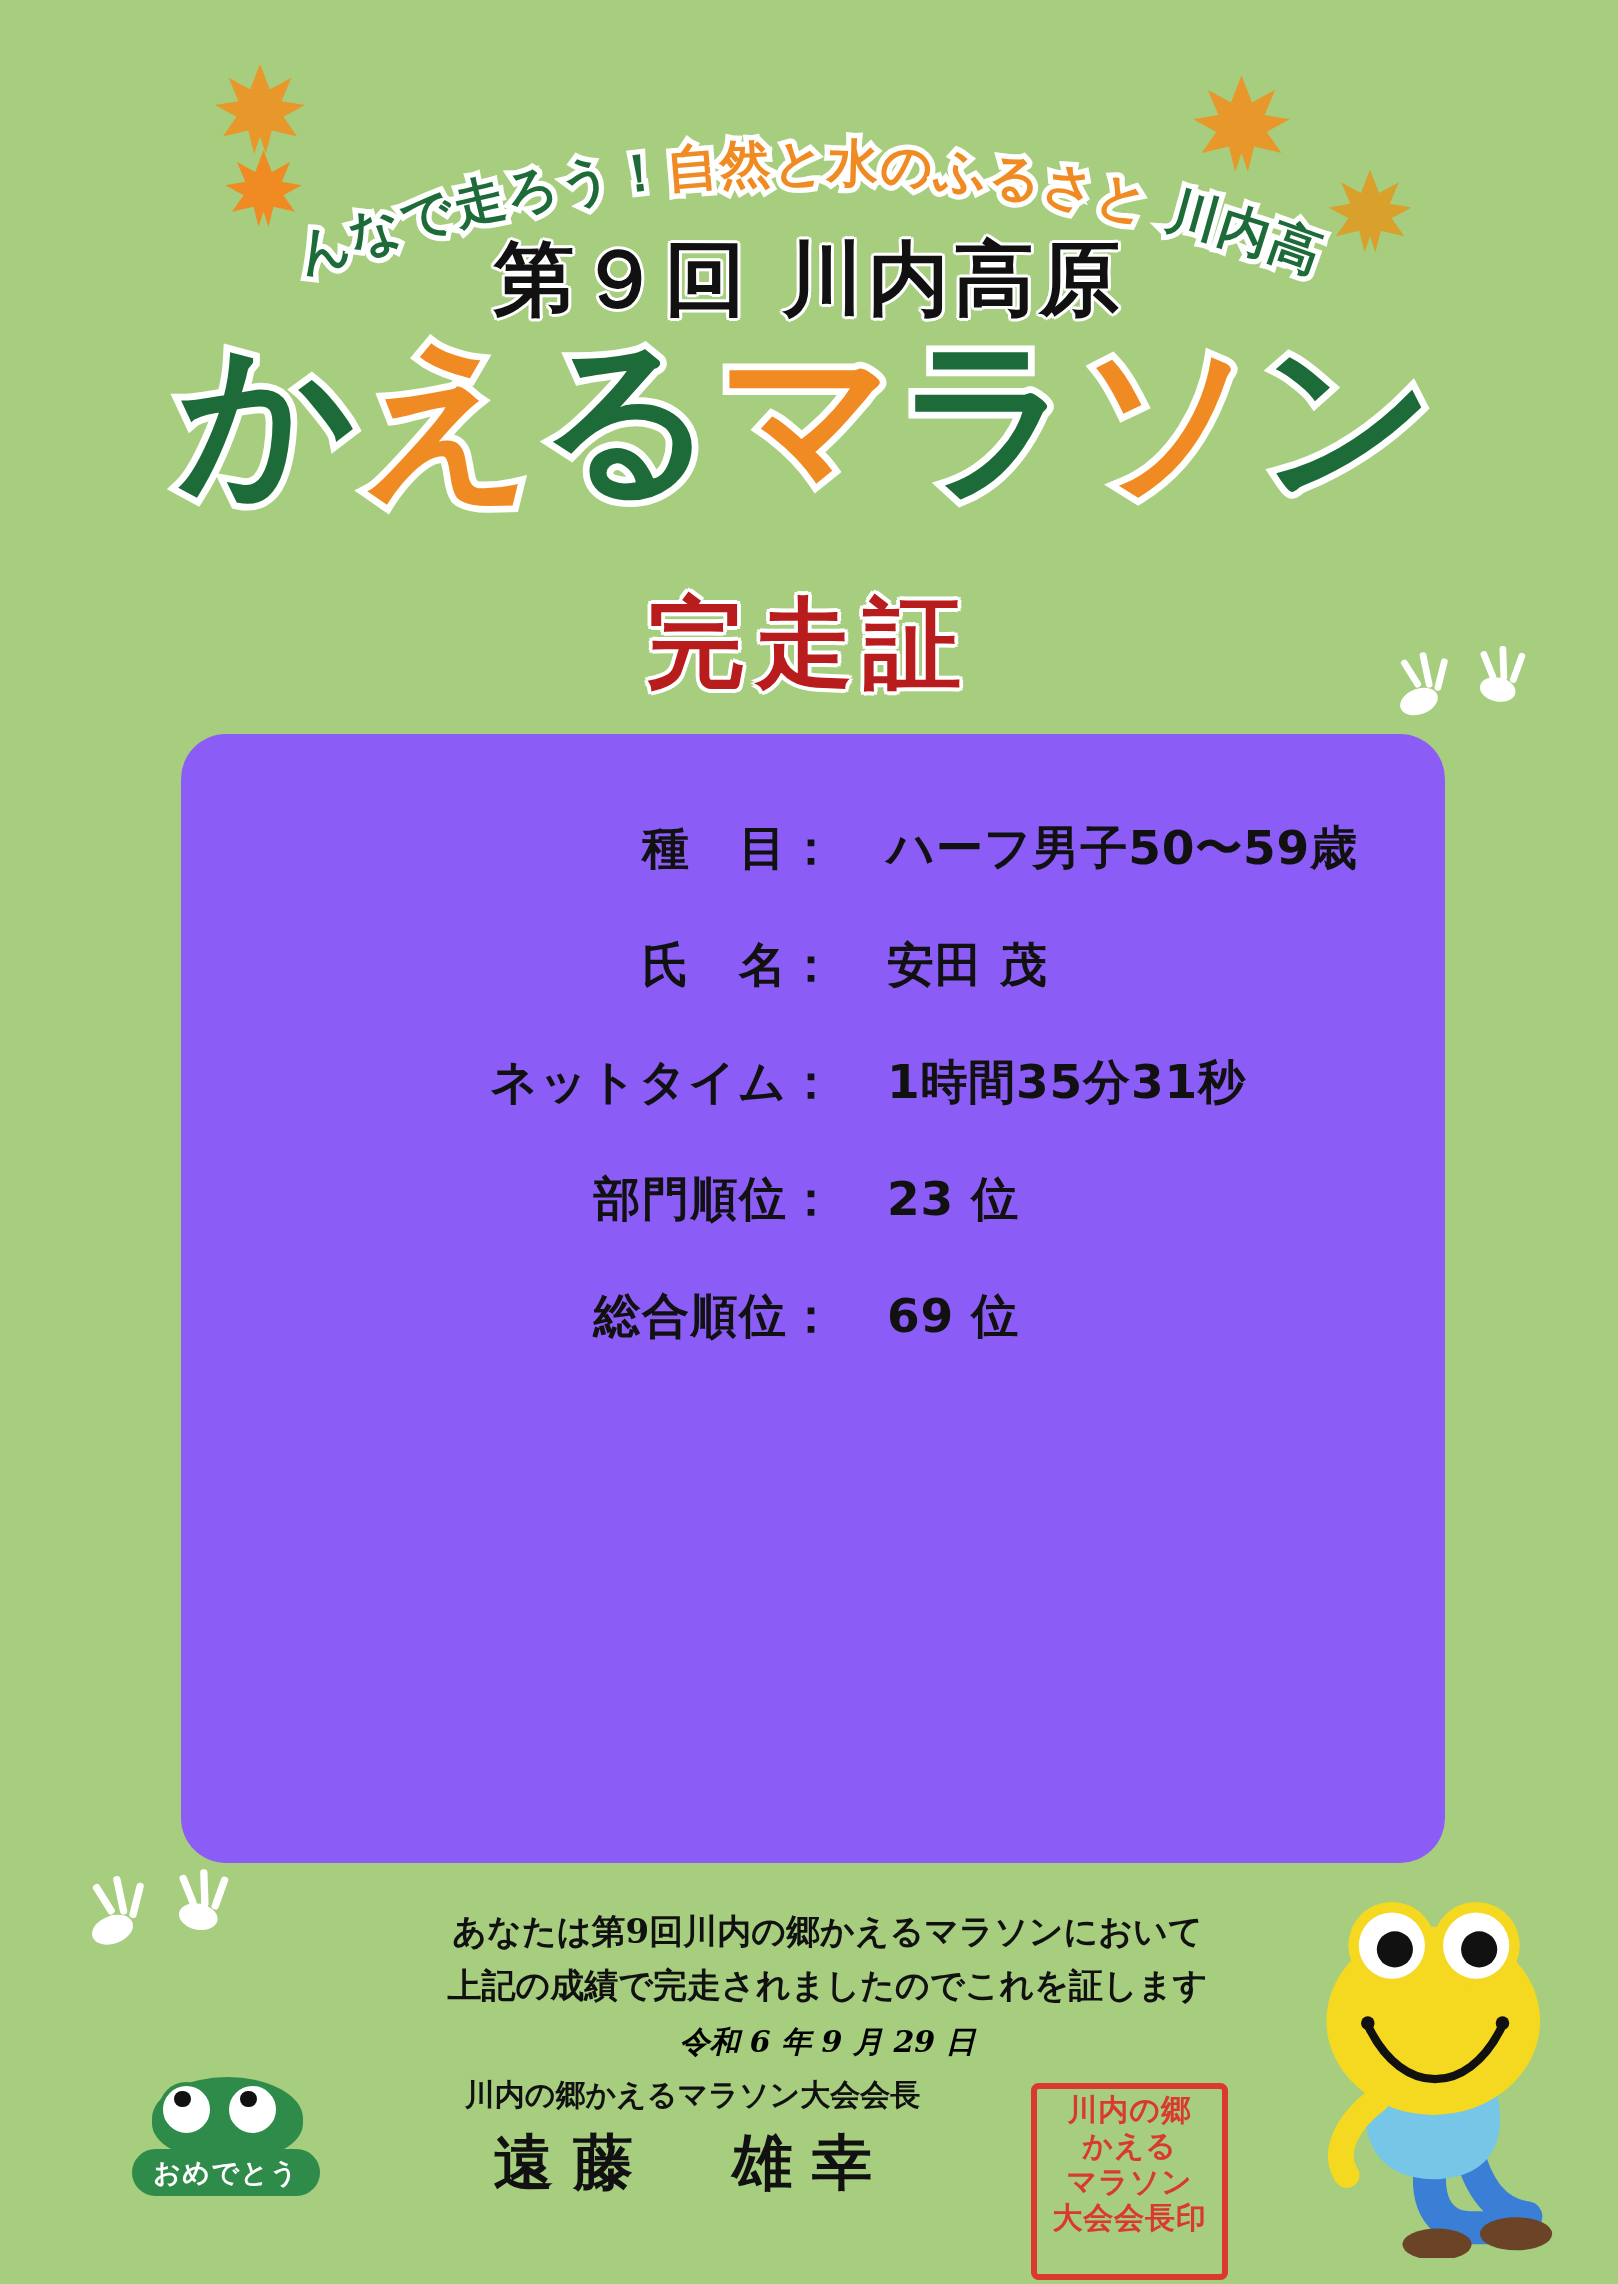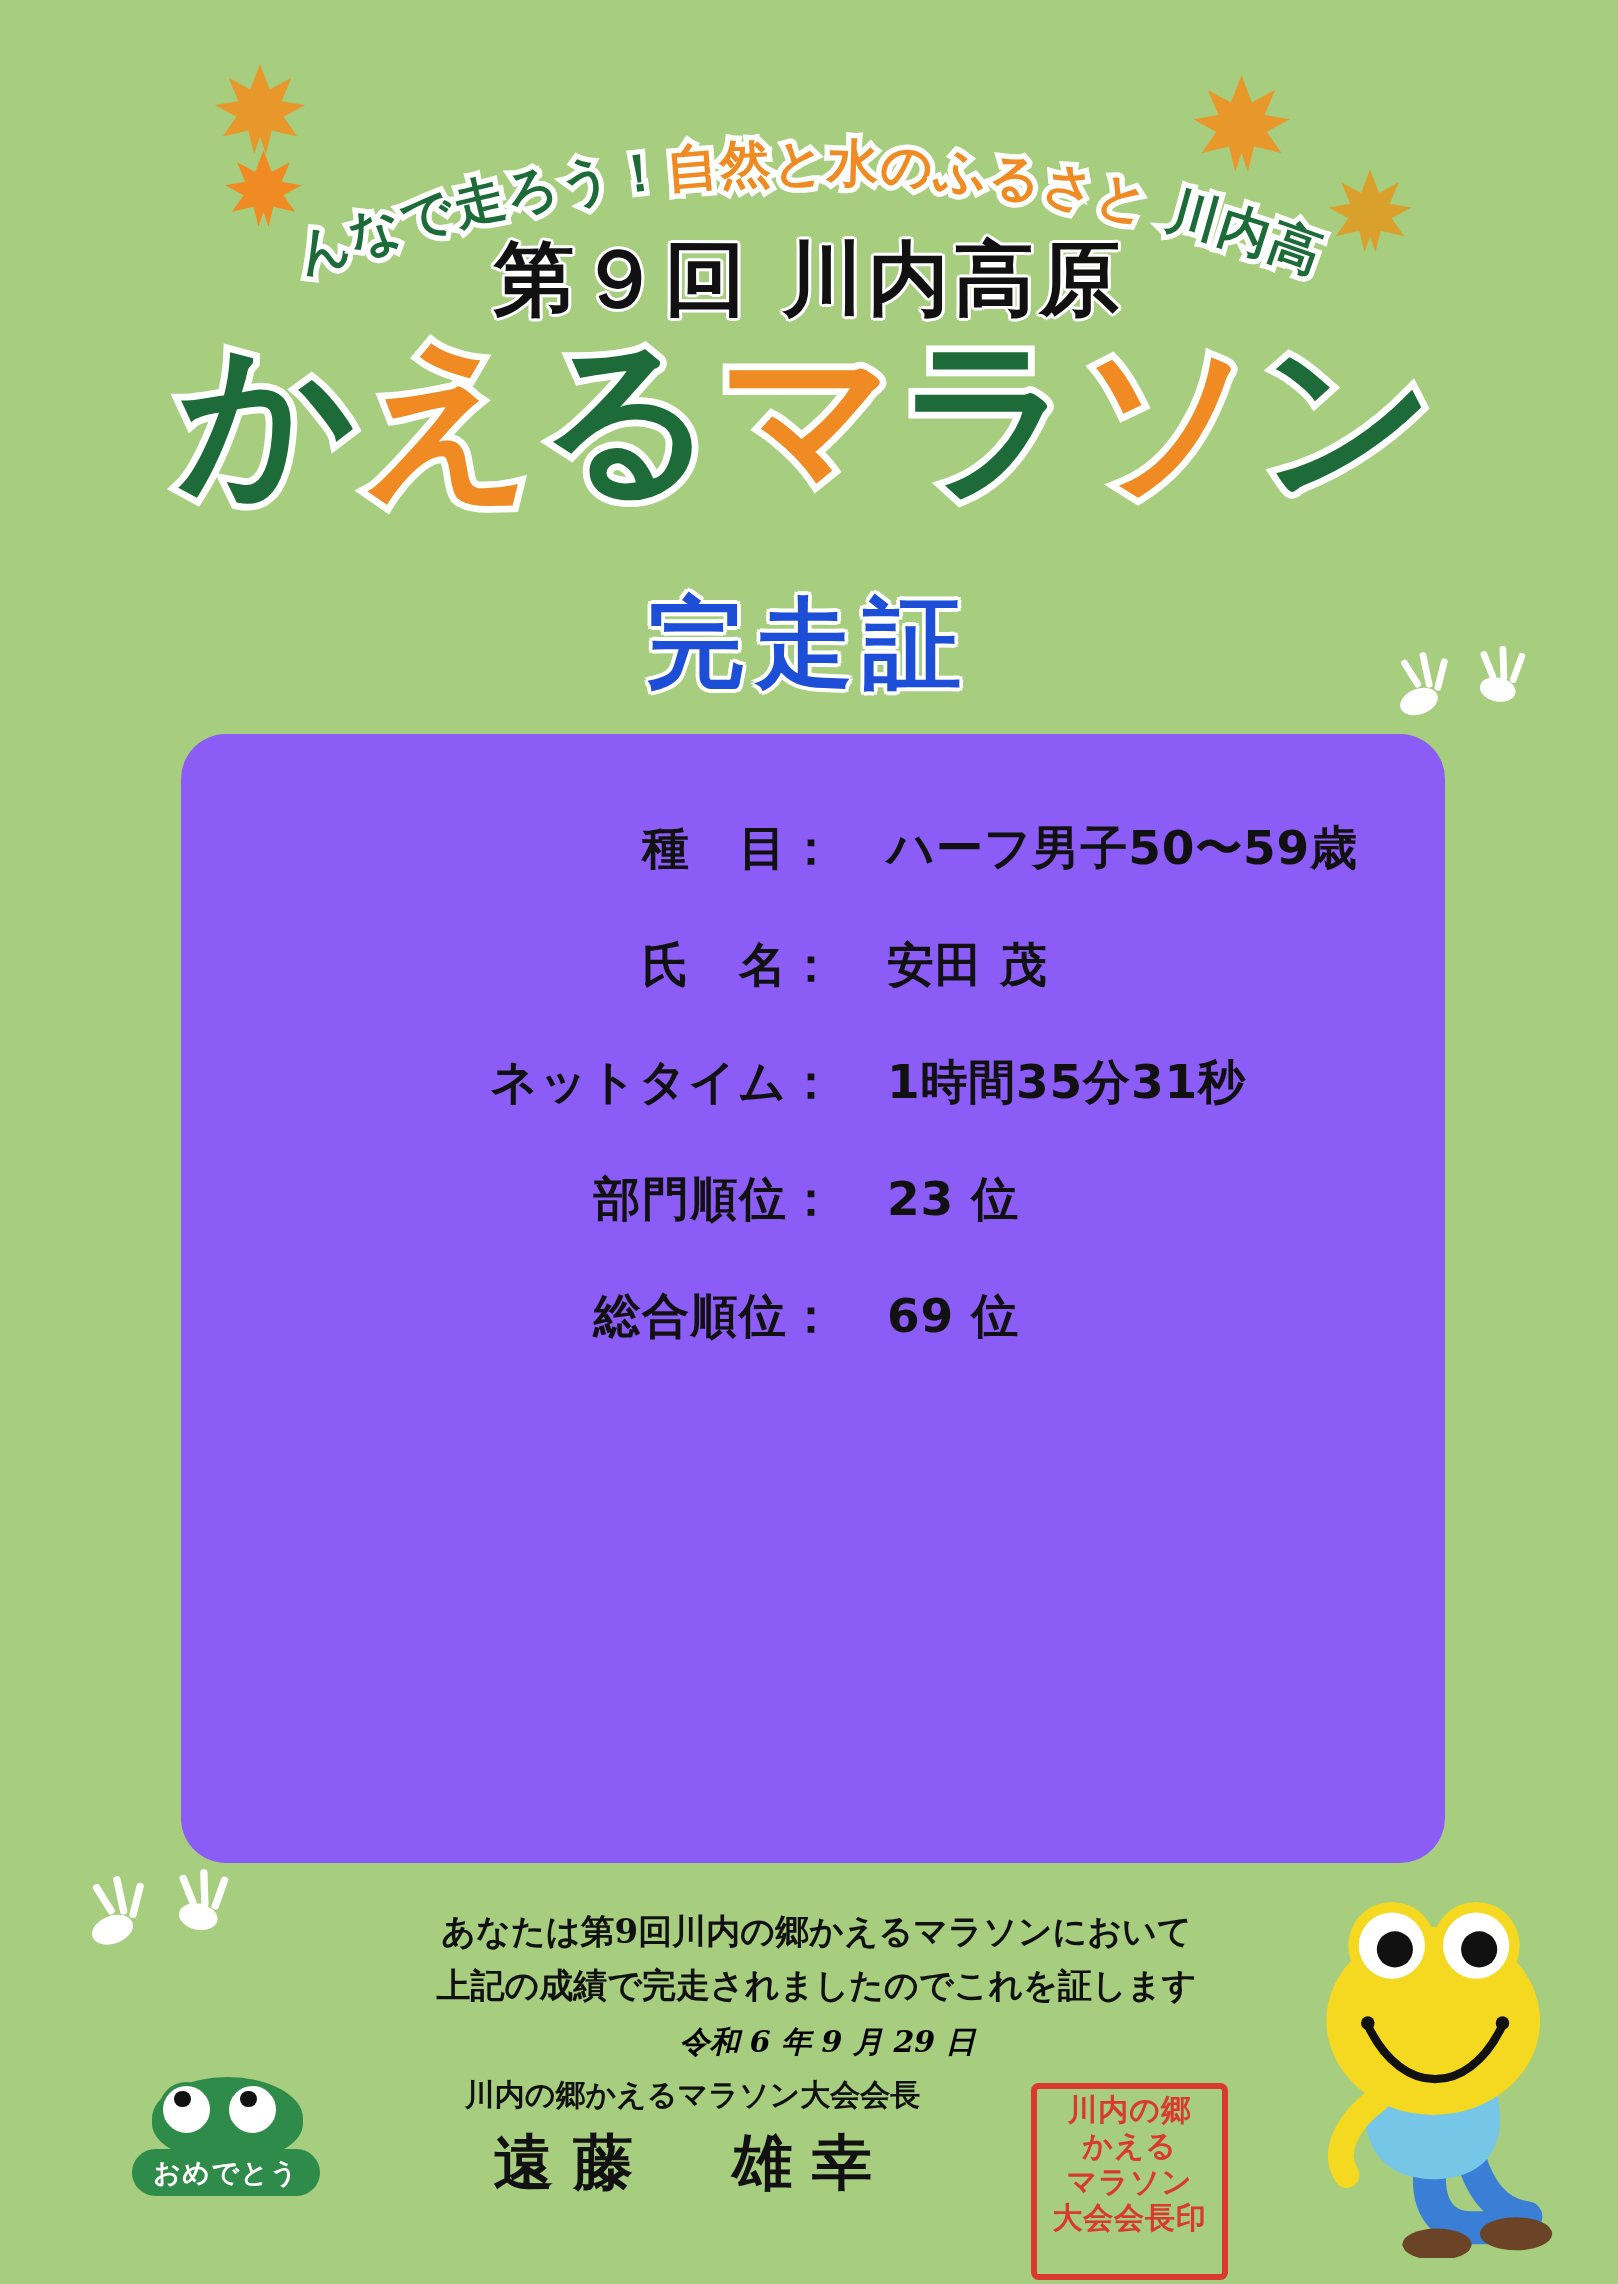--- a/index.html
+++ b/index.html
@@ -82,21 +82,21 @@
 
   .title-cert {
     position: absolute;
     top: 579px;
     left: 0;
     width: 1618px;
     text-align: center;
     font-family: "DejaVu Sans", sans-serif;
     font-weight: bold;
     font-size: 98px;
-    color: #1d4ed8;
+    color: #b91c1c;
     letter-spacing: 10.5px;
     text-shadow:
        3.8px 0 0 #fff, -3.8px 0 0 #fff, 0 3.8px 0 #fff, 0 -3.8px 0 #fff,
        3px 3px 0 #fff, -3px 3px 0 #fff, 3px -3px 0 #fff, -3px -3px 0 #fff;
   }
 
   
   .card {
     position: absolute;
     left: 181px;
@@ -137,21 +137,21 @@
   .footer {
     position: absolute;
     left: 0;
     top: 1881px;
     width: 1618px;
     height: 403px;
   }
 
   .footer-text {
     position: absolute;
-    left: 384px;
+    left: 395px;
     top: 22.6px;
     width: 865px;
     text-align: center;
     font-family: "DejaVu Serif", serif;
     font-weight: bold;
     font-size: 34px;
     line-height: 54px;
     color: #111;
     white-space: nowrap;
   }

